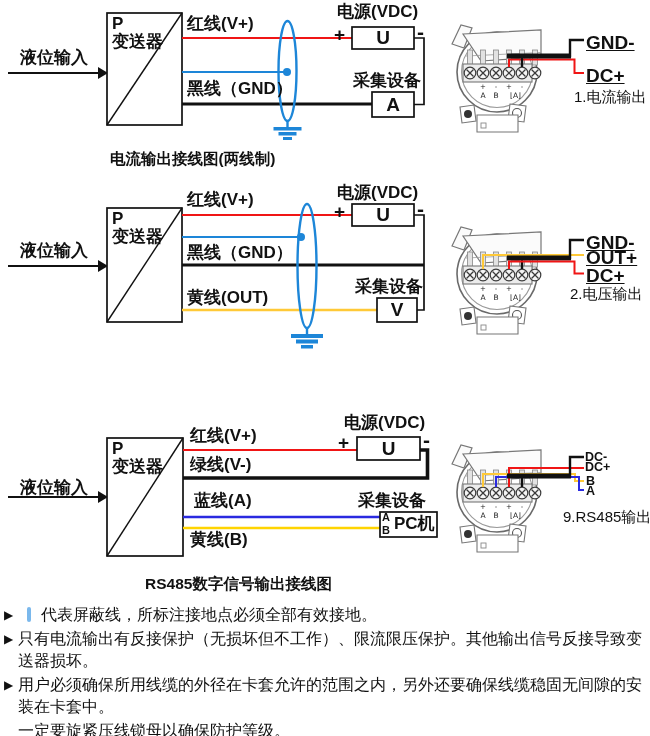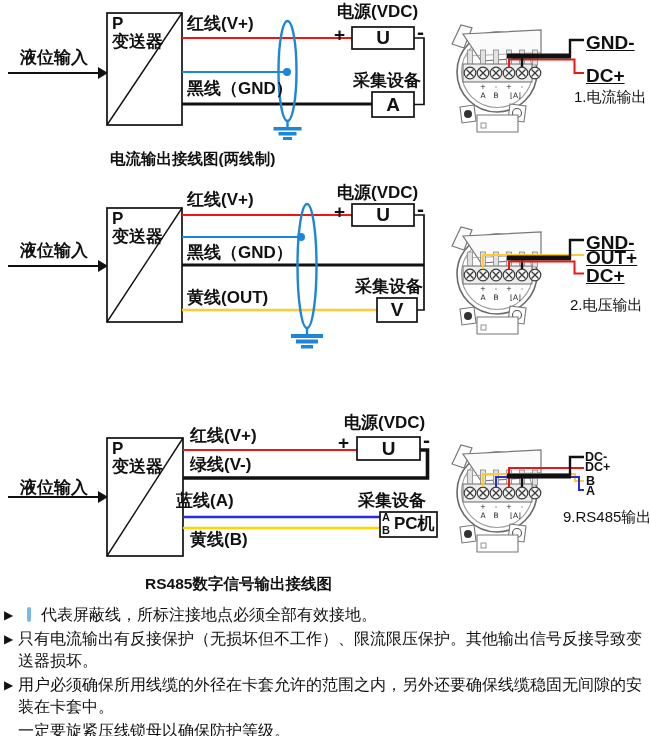--- a/index.html
+++ b/index.html
@@ -194,28 +194,28 @@
 <div class="lbl" style="left:187px;top:289px">黄线(OUT)</div>
 <div class="lbl" style="left:337px;top:184px">电源(VDC)</div>
 <div class="lbl sign" style="left:334px;top:202px">+</div>
 <div class="lbl sign" style="left:417px;top:197px;font-size:21px">-</div>
 <div class="boxsym" style="left:352px;top:204px;width:62px;height:22px">U</div>
 <div class="lbl" style="left:355px;top:278px">采集设备</div>
 <div class="boxsym" style="left:377px;top:298px;width:40px;height:24px">V</div>
 <div class="lbl small" style="left:586px;top:233px">GND-</div>
 <div class="lbl small" style="left:586px;top:248px">OUT+</div>
 <div class="lbl small" style="left:586px;top:266px">DC+</div>
-<div class="termcap" style="left:570px;top:296px">2.电压输出</div>
+<div class="termcap" style="left:570px;top:285px">2.电压输出</div>
 
 <div class="lbl" style="left:20px;top:479px">液位输入</div>
 <div class="lbl" style="left:112px;top:440px">P</div>
 <div class="lbl" style="left:112px;top:458px">变送器</div>
 <div class="lbl" style="left:190px;top:427px">红线(V+)</div>
 <div class="lbl" style="left:190px;top:456px">绿线(V-)</div>
-<div class="lbl" style="left:176px;top:492px">蓝线(A)</div>
+<div class="lbl" style="left:194px;top:492px">蓝线(A)</div>
 <div class="lbl" style="left:190px;top:531px">黄线(B)</div>
 <div class="lbl" style="left:344px;top:414px">电源(VDC)</div>
 <div class="lbl sign" style="left:338px;top:433px">+</div>
 <div class="lbl sign" style="left:423px;top:428px;font-size:21px">-</div>
 <div class="boxsym" style="left:357px;top:437px;width:63px;height:23px">U</div>
 <div class="lbl" style="left:358px;top:492px">采集设备</div>
 <div class="portletter" style="left:382px;top:512px">A</div>
 <div class="portletter" style="left:382px;top:525px">B</div>
 <div class="lbl" style="left:394px;top:515px">PC机</div>
 <div class="cap" style="left:145px;top:574px;width:240px">RS485数字信号输出接线图</div>

